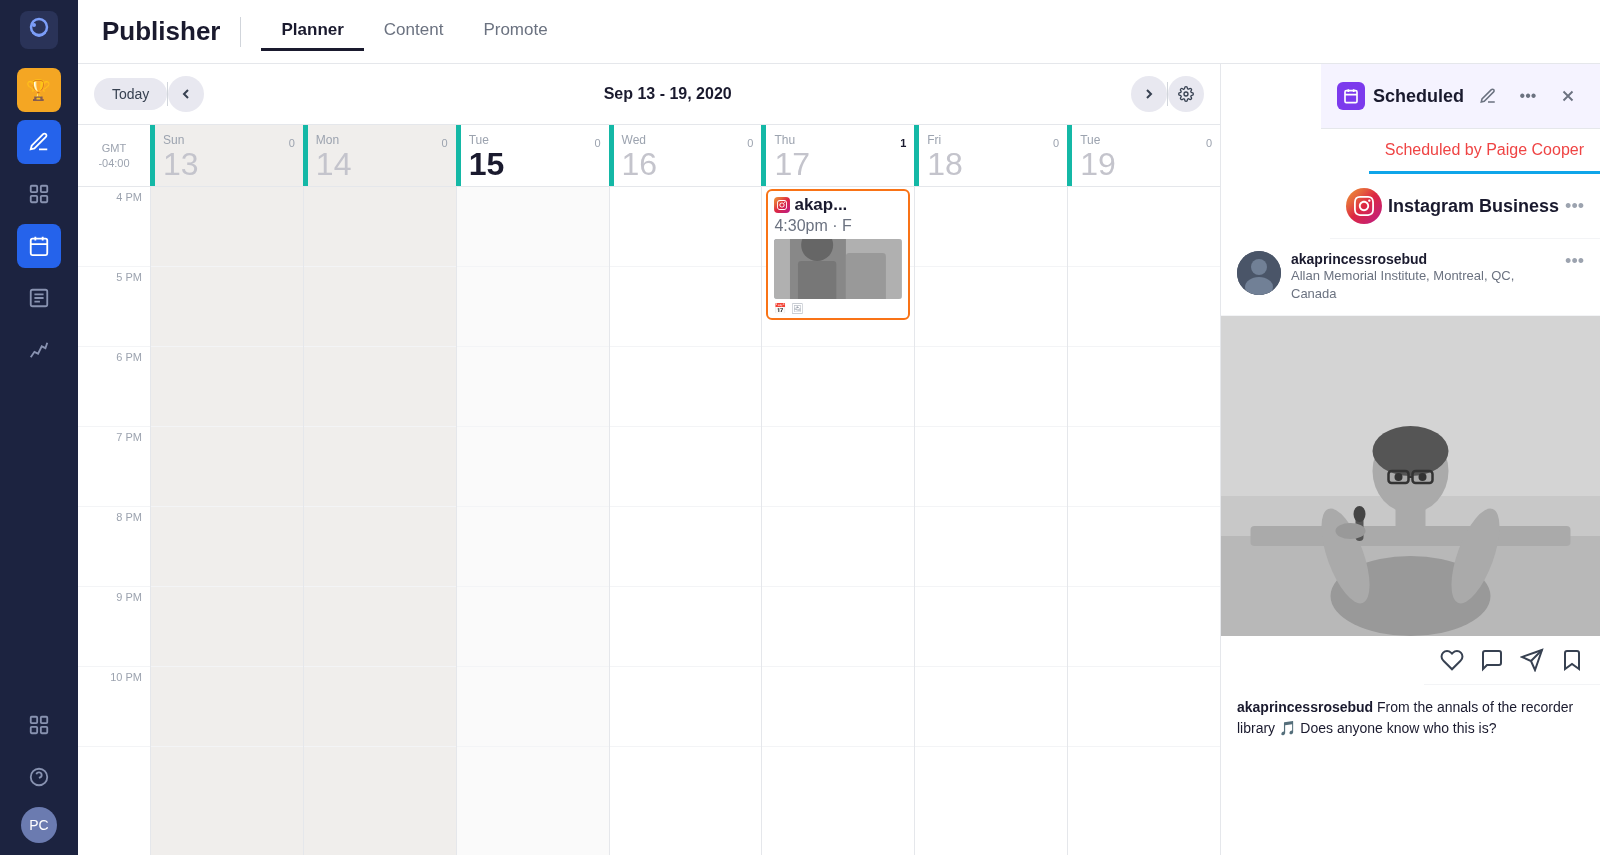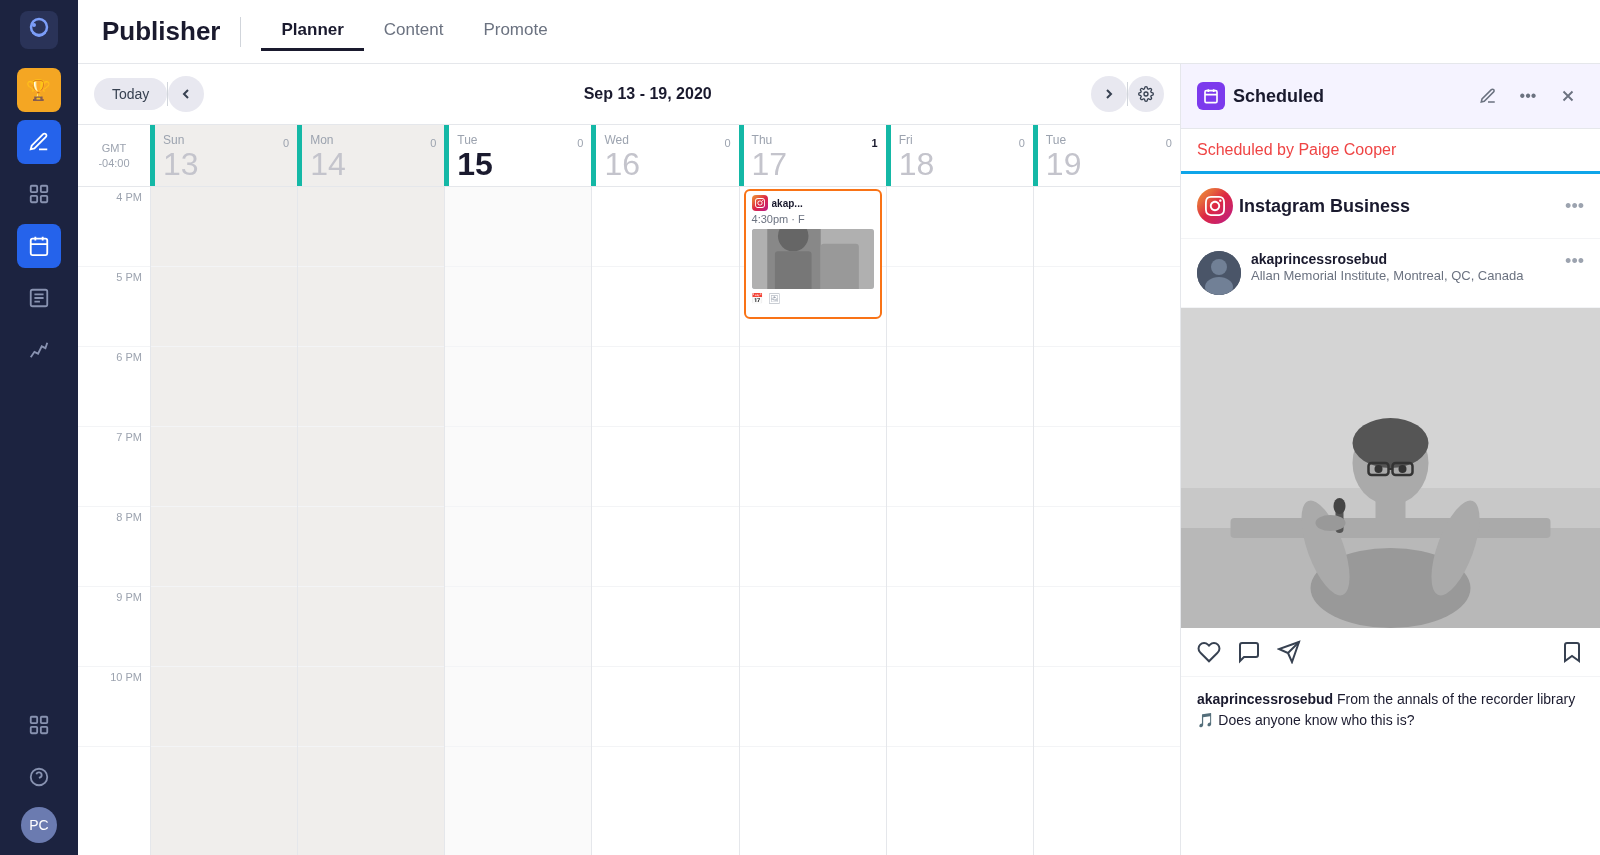--- a/index.html
+++ b/index.html
@@ -306,29 +306,29 @@
       border-radius: 4px;
       background: linear-gradient(135deg, #f09433, #e6683c, #dc2743, #cc2366, #bc1888);
       display: flex;
       align-items: center;
       justify-content: center;
       font-size: 8px;
       color: white;
       flex-shrink: 0;
     }
     .event-username {
-      font-size: 10px;
+      font-size: 17px;
       font-weight: 600;
       color: #1a1a2e;
       overflow: hidden;
       text-overflow: ellipsis;
       white-space: nowrap;
     }
     .event-time {
-      font-size: 11px;
+      font-size: 16px;
       color: #6b7280;
       margin-bottom: 4px;
     }
     .event-thumb {
       width: 100%;
       height: 60px;
       background: #d1d5db;
       border-radius: 3px;
       overflow: hidden;
       margin-bottom: 4px;
@@ -344,26 +344,27 @@
     }
     .event-footer {
       display: flex;
       gap: 4px;
       font-size: 10px;
       color: #9ca3af;
     }
 
     
     .right-panel {
-      width: 420px;
+      width: 380px;
       background: white;
       border-left: 1px solid #e5e7eb;
       display: flex;
       flex-direction: column;
       flex-shrink: 0;
+      align-items: flex-end;
     }
     .panel-header {
       display: flex;
       align-items: center;
       padding: 16px 16px;
       border-bottom: 1px solid #e5e7eb;
       gap: 8px;
       background: #f5f3ff;
     }
     .panel-calendar-icon {

